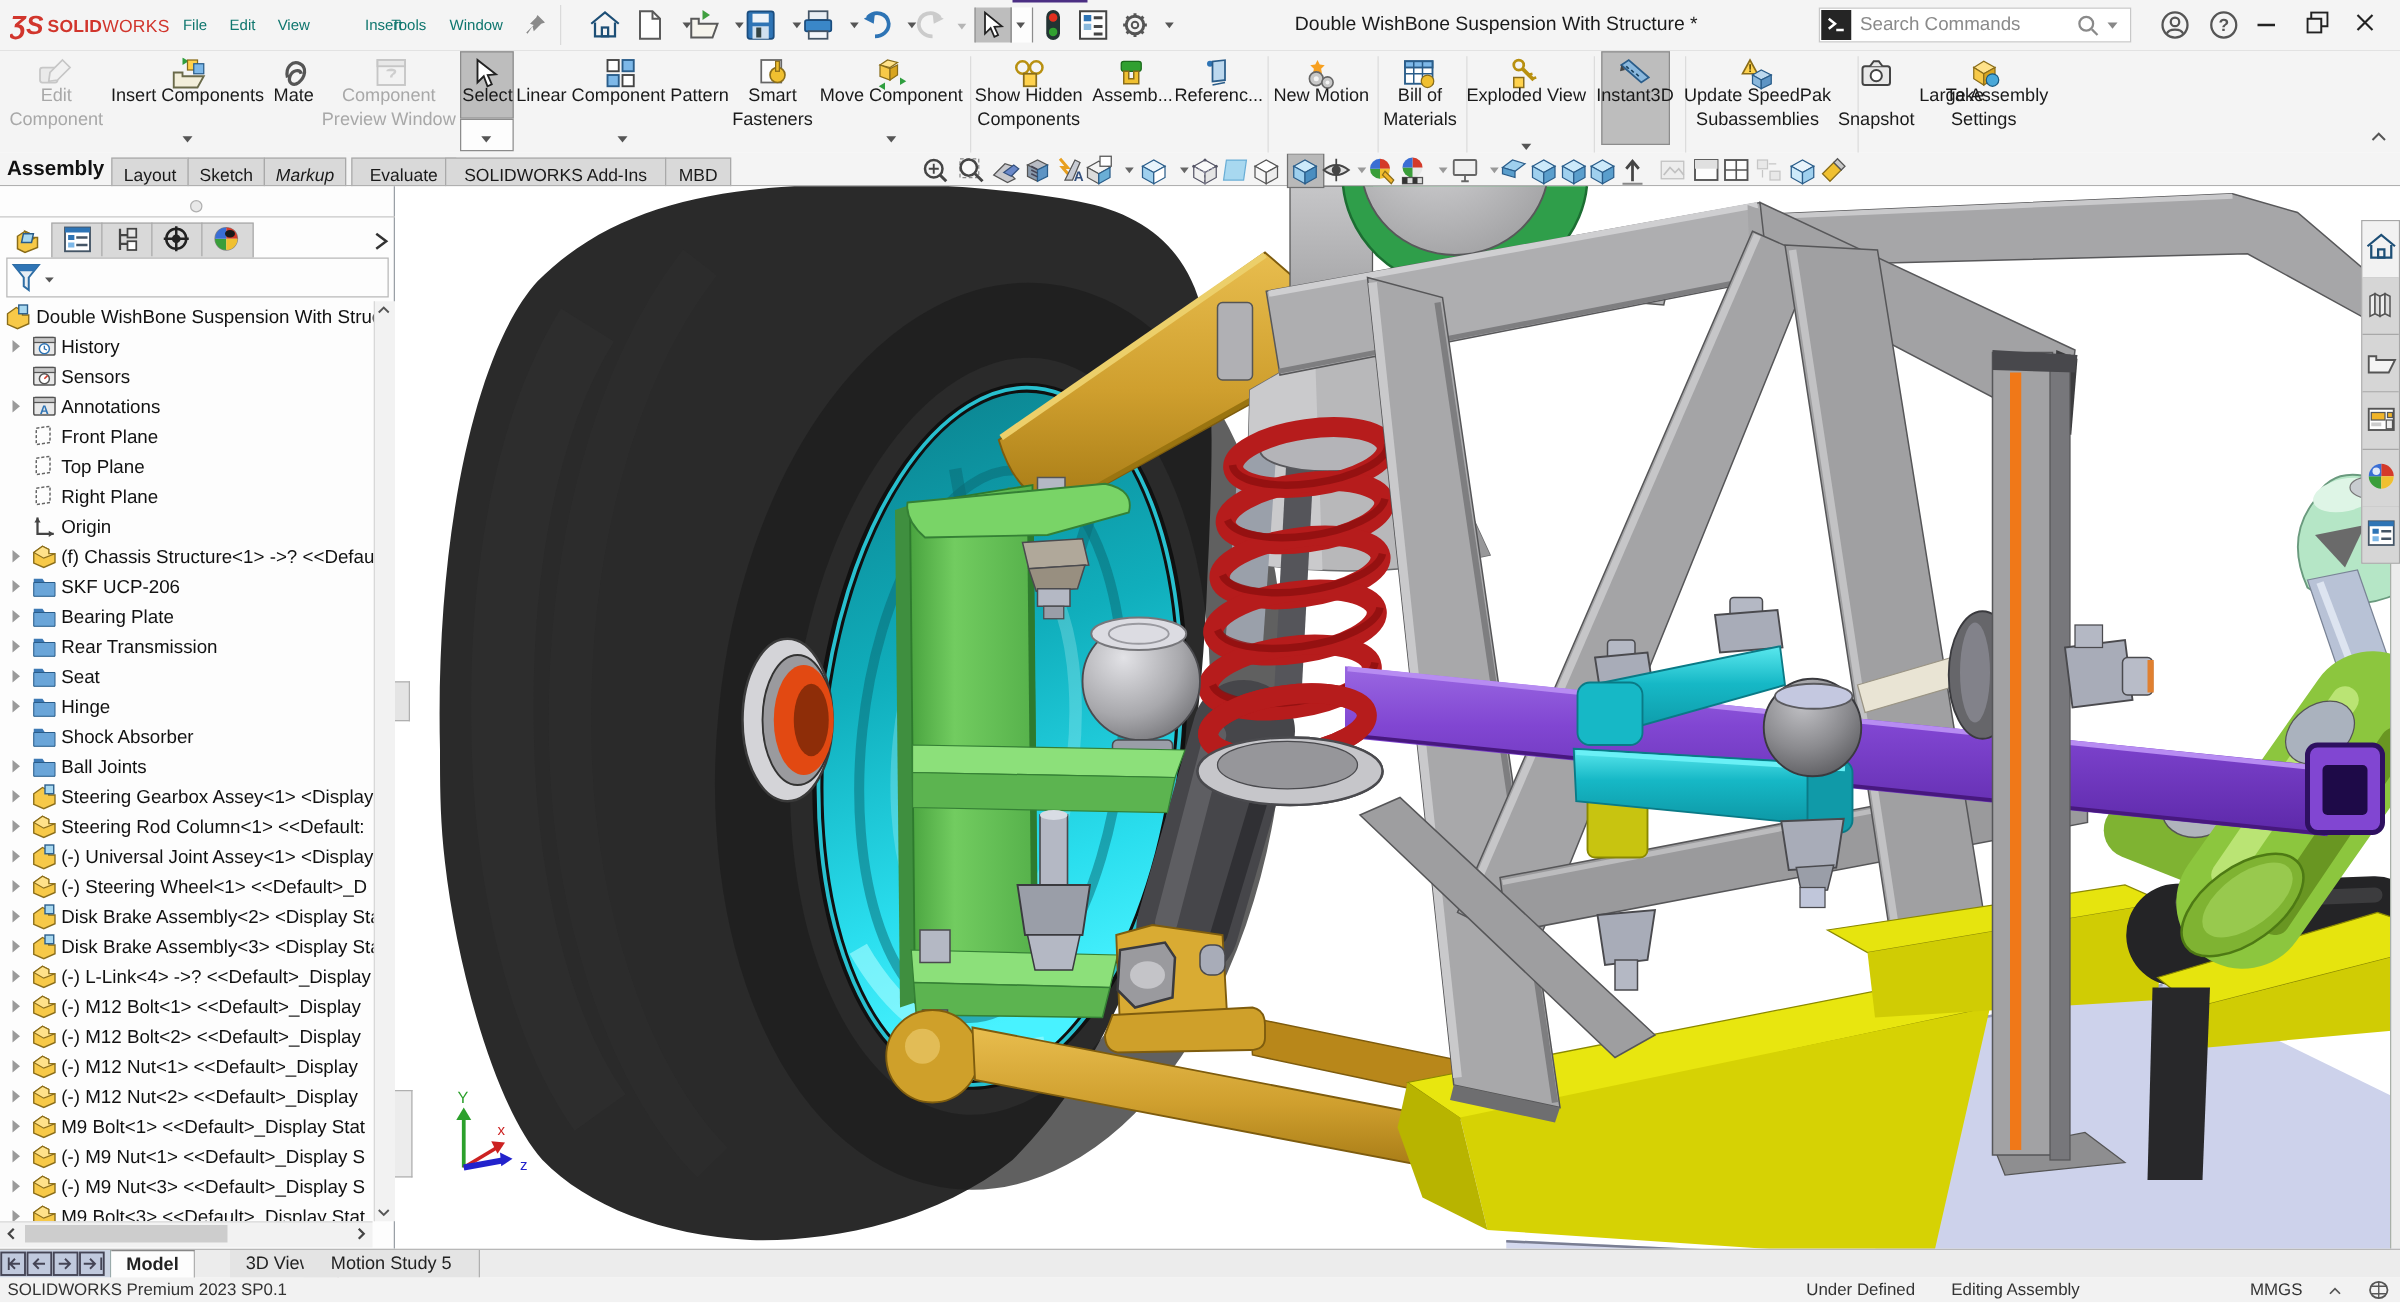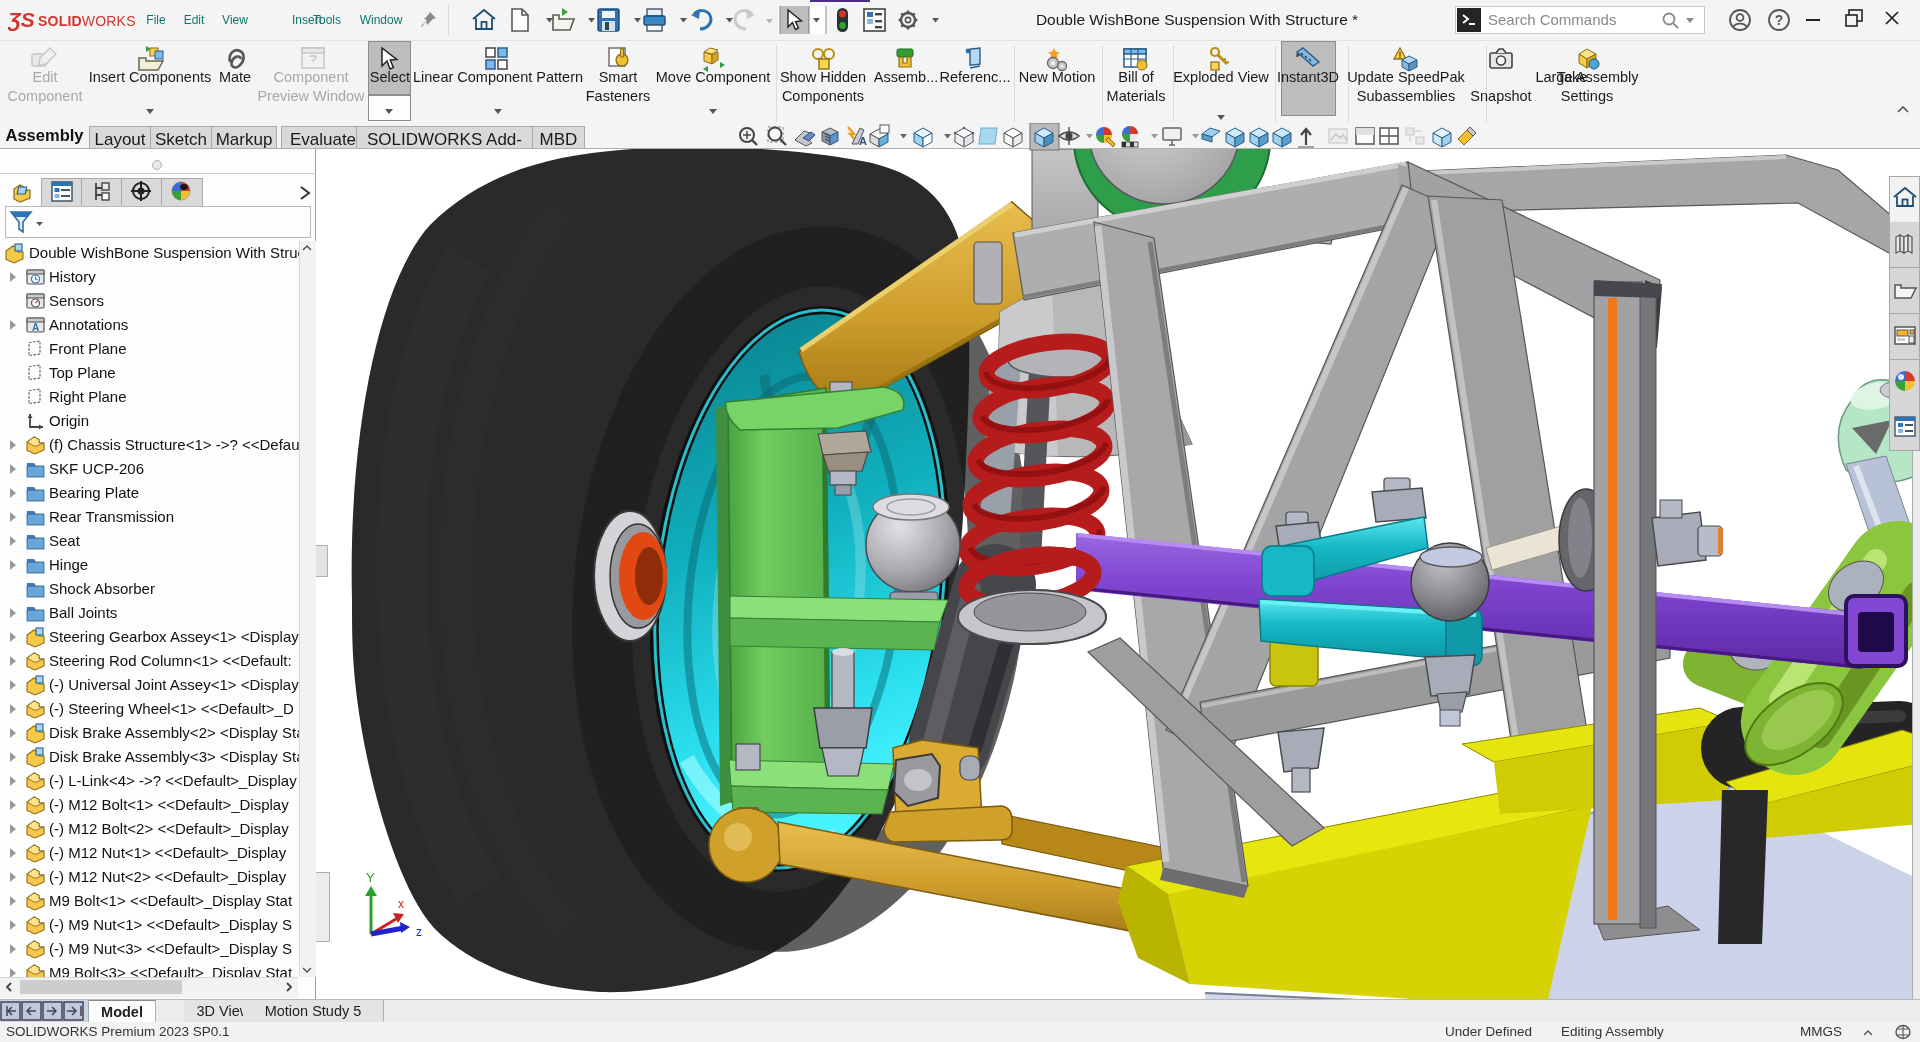--- a/index.html
+++ b/index.html
@@ -10,21 +10,21 @@
   #titlebar{position:absolute;left:0;top:0;width:1920px;height:40px;background:#f4f4f4;border-bottom:1px solid #e2e2e2;}
   .menu{position:absolute;top:0;height:40px;line-height:40px;font-size:12px;color:#0f766e;}
   
   #ribbon{position:absolute;left:0;top:41px;width:1920px;height:81px;background:#f4f4f4;}
   .rlabel{position:absolute;font-size:14.5px;color:#1a1a1a;text-align:center;white-space:nowrap;transform:translateX(-50%);}
   .rlabel.gray{color:#a8a8a8;}
   .caret{position:absolute;width:0;height:0;border-left:4px solid transparent;border-right:4px solid transparent;border-top:5px solid #555;}
   .rsep{position:absolute;top:4px;height:100px;width:1px;background:#dcdcdc;}
   
   #tabrow{position:absolute;left:0;top:122px;width:1920px;height:27px;background:#f4f4f4;}
-  .tab{position:absolute;top:4px;height:26px;line-height:26px;font-size:17px;color:#1a1a1a;text-align:center;
+  .tab{position:absolute;top:4px;height:26px;line-height:26px;font-size:14px;color:#1a1a1a;text-align:center;
        background:#d9d9d9;border:1px solid #a9a9a9;box-sizing:border-box;}
   
   #leftpanel{position:absolute;left:0;top:149px;width:316px;height:850px;background:#fdfdfd;border-right:1px solid #9aa0a6;box-sizing:border-box;}
   
   #bottomtabs{position:absolute;left:0;top:999px;width:1920px;height:23px;background:#ececec;border-top:1px solid #b8b8b8;box-sizing:border-box;}
   .btab{position:absolute;top:0;height:22px;line-height:22px;font-size:14.5px;color:#222;text-align:center;border-right:1px solid #b0b0b0;background:#e4e4e4;}
   
   #statusbar{position:absolute;left:0;top:1022px;width:1920px;height:20px;background:#f2f2f2;font-size:13.5px;color:#333;}
   
   #taskpane{position:absolute;left:1889px;top:176px;width:31px;height:275px;background:#d6d6d6;border:1px solid #a8a8a8;box-sizing:border-box;}
@@ -338,21 +338,21 @@
     <div class="caret" style="left:1217px;top:74px;"></div>
 
     <svg class="abs" style="left:1896px;top:62px;" width="14" height="12" viewBox="0 0 14 12">
         <path d="M2 9 L7 4 L12 9" stroke="#555" stroke-width="1.6" fill="none"></path>
       </svg>
   </div>
   <div id="tabrow">
     <div class="abs" style="left:0px;top:0px;width:89px;height:26px;line-height:26px;font-size:16.5px;font-weight:bold;color:#111;text-align:center;">Assembly</div>
     <div class="tab" style="left:89px;width:62px;">Layout</div>
     <div class="tab" style="left:150px;width:62px;">Sketch</div>
-    <div class="tab" style="left:211px;width:66px;">Markup</div>
+    <div class="tab" style="left:211px;width:66px;font-style:italic;">Markup</div>
     <div class="tab" style="left:281px;width:84px;text-align:center;">Evaluate</div>
     <div class="tab" style="left:356px;width:177px;">SOLIDWORKS Add-Ins</div>
     <div class="tab" style="left:532px;width:53px;">MBD</div>
     <div class="abs" style="left:0;top:26px;width:1920px;height:1px;background:#b0b0b0;"></div>
   </div>
   <div id="viewport" class="abs" style="left:316px;top:149px;width:1604px;height:850px;background:#fff;">
   <svg width="1604" height="850" viewBox="316 149 1604 850">
     <defs>
       <linearGradient id="rimG" x1="0" y1="0" x2="0.25" y2="1">
         <stop offset="0" stop-color="#0b7e8a"></stop>

